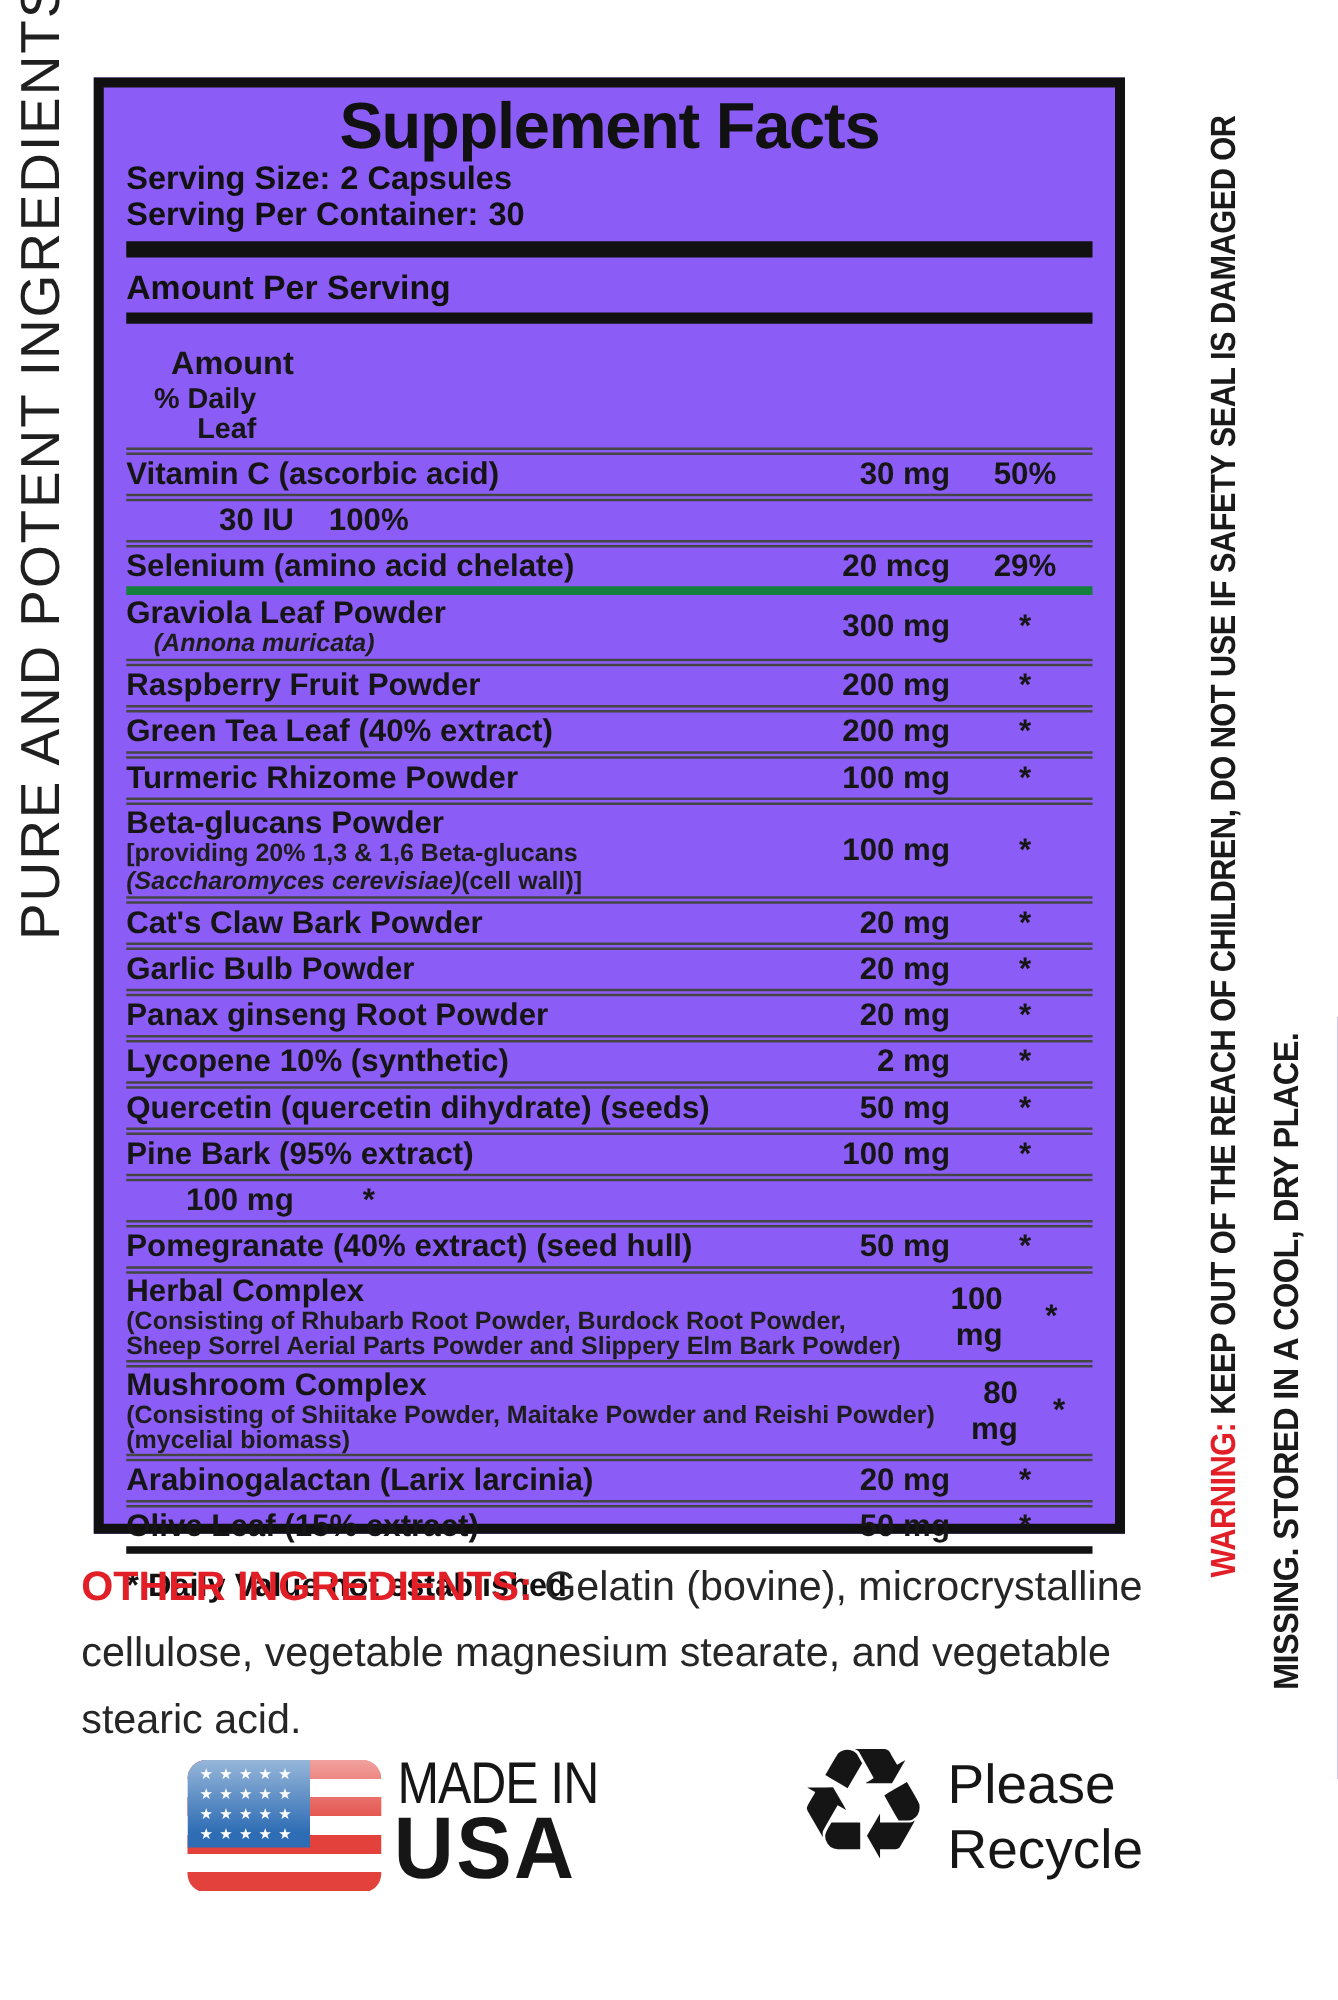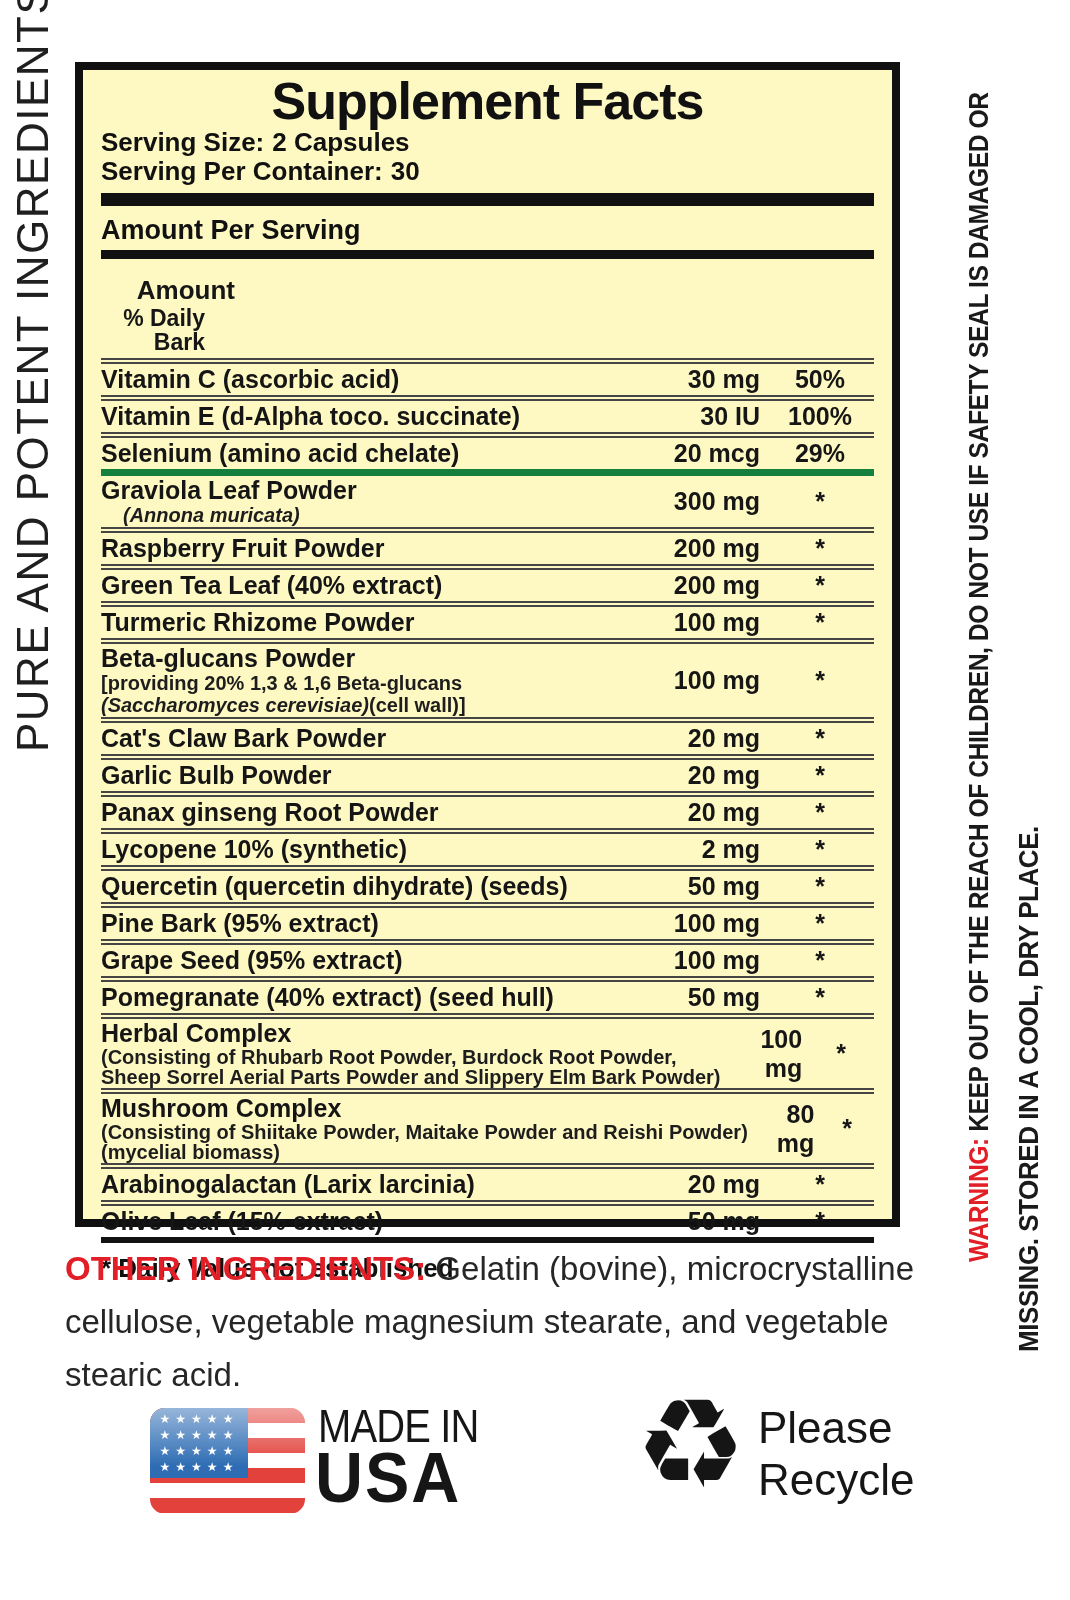--- a/index.html
+++ b/index.html
@@ -26,21 +26,21 @@
     position:absolute; left:1013px; top:1352px;
     transform:rotate(-90deg) scaleX(0.93); transform-origin:0 0;
     white-space:nowrap; font-size:28px; font-weight:700;
     letter-spacing:-0.5px; color:#1a1a1a;
   }
   .red { color:#e21f26; }
 
   
   .panel {
     position:absolute; left:75px; top:62px; width:825px; height:1165px;
-    border:8px solid #101010; background:#fef9c3; padding:4px 18px 0 18px;
+    border:8px solid #101010; background:#8b5cf6; padding:4px 18px 0 18px;
   }
   .panel-title {
     text-align:center; font-size:52px; line-height:54px; font-weight:700;
     letter-spacing:-1px; color:#111;
   }
   .serving-line { font-size:26px; line-height:29px; color:#111; }
   .serving-line .lbl { font-weight:700; }
   .serving-line .val { font-weight:700; margin-left:8px; }
   .bar-thick { height:13px; background:#111; margin:7px 0 6px 0; }
   .aps { font-size:27px; line-height:36px; font-weight:700; color:#111; }
@@ -129,37 +129,34 @@
     </div>
     <div class="bar-thick"></div>
     <div class="aps">Amount Per Serving</div>
     <div class="bar-thin"></div>
 
     <div class="hdr-row">
       <div class="hdr-name"></div>
       <div class="hdr-amt">Amount</div>
       <div class="hdr-dv">
         <div>% Daily</div>
-        <div>Bark</div>
+        <div>Leaf</div>
       </div>
     </div>
 
     <div>
   <div class="row sep-double">
     <div class="name">
       <div class="name-main">Vitamin C (ascorbic acid)</div>
     </div>
     <div class="amt">30 mg</div>
     <div class="dv">50%</div>
   </div>
 
   <div class="row sep-double">
-    <div class="name">
-      <div class="name-main">Vitamin E (d-Alpha toco. succinate)</div>
-    </div>
     <div class="amt">30 IU</div>
     <div class="dv">100%</div>
   </div>
 
   <div class="row sep-double">
     <div class="name">
       <div class="name-main">Selenium (amino acid chelate)</div>
     </div>
     <div class="amt">20 mcg</div>
     <div class="dv">29%</div>
@@ -250,23 +247,20 @@
 
   <div class="row sep-double">
     <div class="name">
       <div class="name-main">Pine Bark (95% extract)</div>
     </div>
     <div class="amt">100 mg</div>
     <div class="dv">*</div>
   </div>
 
   <div class="row sep-double">
-    <div class="name">
-      <div class="name-main">Grape Seed (95% extract)</div>
-    </div>
     <div class="amt">100 mg</div>
     <div class="dv">*</div>
   </div>
 
   <div class="row sep-double">
     <div class="name">
       <div class="name-main">Pomegranate (40% extract) (seed hull)</div>
     </div>
     <div class="amt">50 mg</div>
     <div class="dv">*</div>

